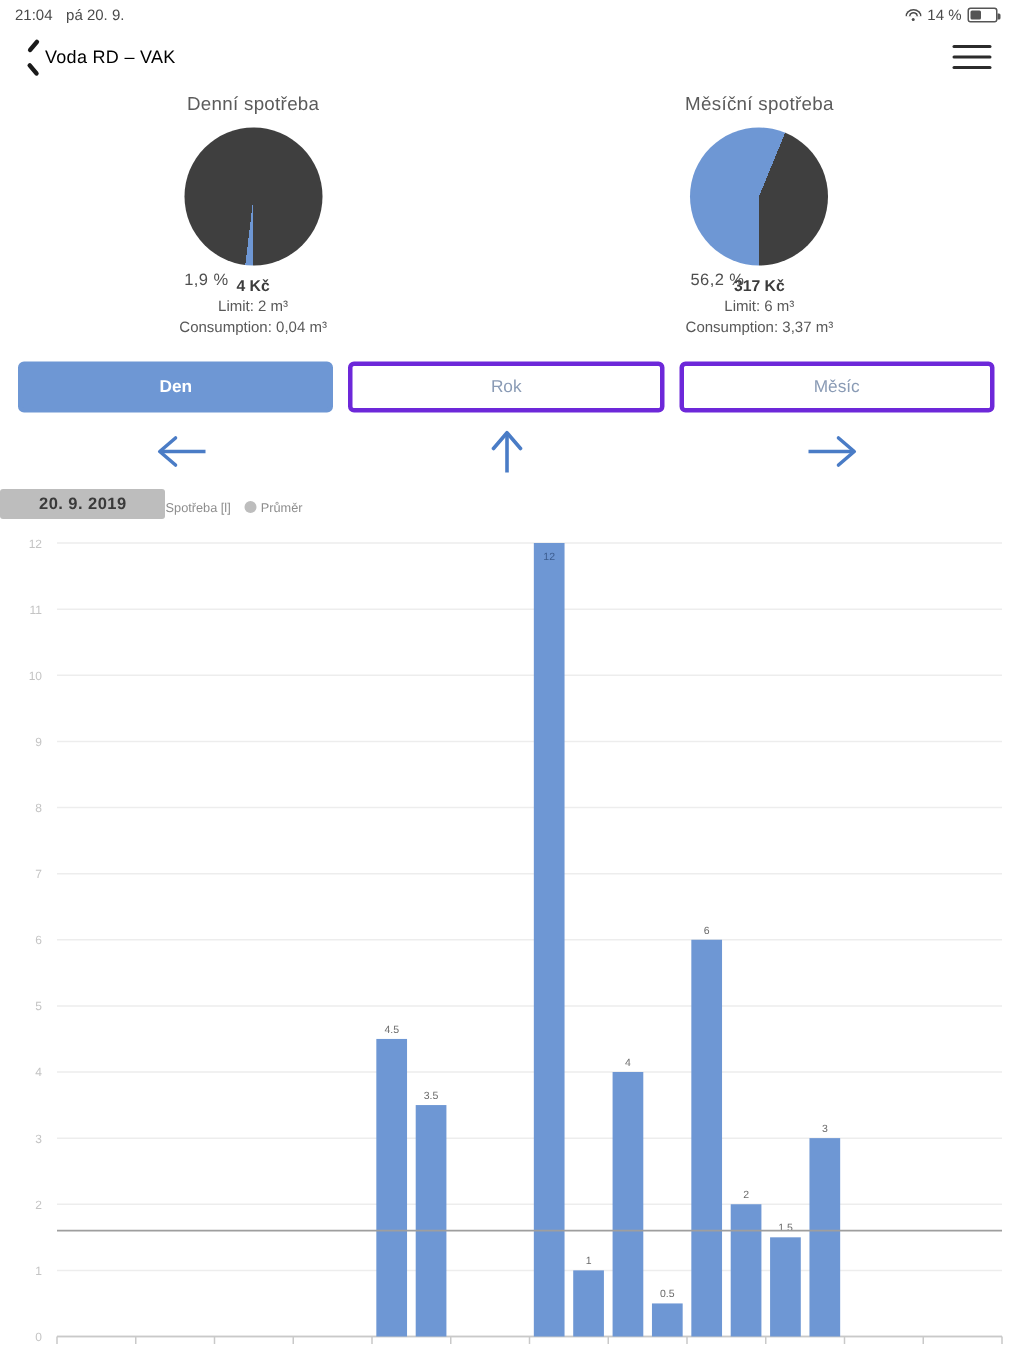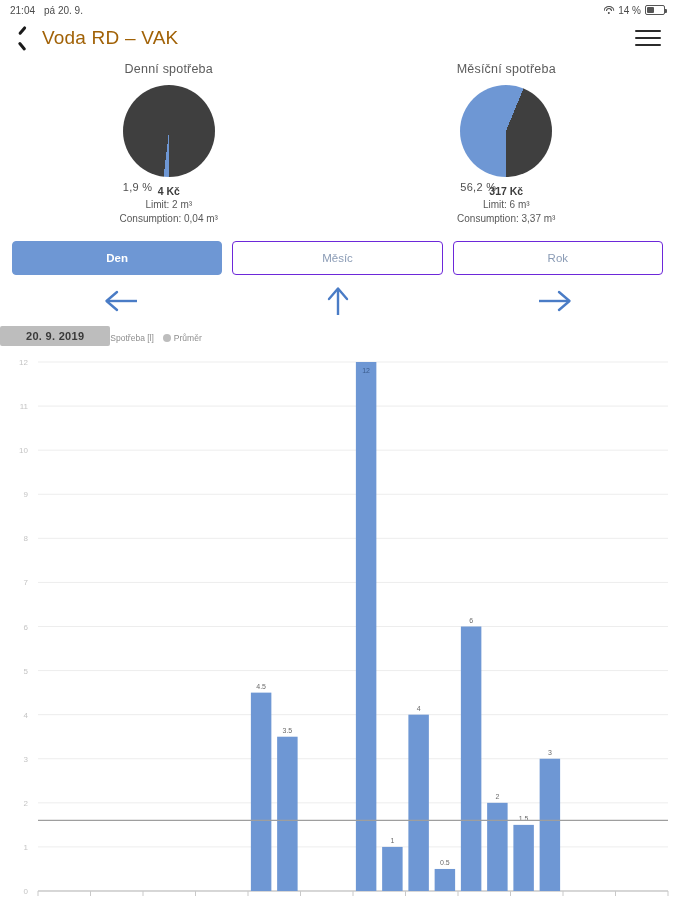--- a/index.html
+++ b/index.html
@@ -50,40 +50,40 @@
   .back-chevron {
     width: 16px; height: 20px; position: relative; cursor: pointer;
     flex: 0 0 auto;
   }
   .back-chevron:before, .back-chevron:after {
     content: ""; position: absolute; left: 5px;
     width: 10px; height: 2.6px; background: #1a1a1a; border-radius: 2px;
   }
   .back-chevron:before { top: 5px; transform: rotate(-50deg); transform-origin: left center; }
   .back-chevron:after  { top: 12.5px; transform: rotate(50deg); transform-origin: left center; }
-  .appbar-title { font-size: 19px; color: #a16207; margin-left: 12px; letter-spacing: .2px; }
+  .appbar-title { font-size: 12px; color: #000000; margin-left: 0; letter-spacing: .2px; }
   .hamburger { margin-left: auto; width: 26px; height: 20px; display: flex; flex-direction: column; justify-content: center; gap: 5px; cursor: pointer; }
   .hamburger i { display: block; height: 2.2px; background: #2b2b2b; border-radius: 1px; }
 
   
   .gauges { display: flex; width: 100%; padding-top: 6px; }
   .gauge { flex: 1 1 50%; display: flex; flex-direction: column; align-items: center; }
   .gauge-title { font-size: 12.5px; color: #5b5b5b; margin-bottom: 9px; letter-spacing: .2px; }
   .donut-wrap { position: relative; width: 92px; height: 92px; }
   .donut { width: 92px; height: 92px; border-radius: 50%; }
   .donut-pct { font-size: 11px; color: #4f4f4f; letter-spacing: .3px; }
   .gauge-stats { margin-top: 7px; text-align: center; line-height: 1.35; }
   .gauge-amount { font-size: 10.5px; color: #3c3c3c; font-weight: bold; }
   .gauge-sub { font-size: 10px; color: #585858; }
 
   
   .tabs { display: flex; gap: 10px; padding: 16px 12px 0 12px; }
   .tab {
     flex: 1 1 33.33%; height: 34px;
-    border: 1px solid #6d28d9; border-radius: 4px;
+    border: 3px solid #6d28d9; border-radius: 4px;
     display: flex; align-items: center; justify-content: center;
     font-size: 11.5px; color: #8a9bb5; background: #fff; cursor: pointer;
   }
   .tab.active { background: #6e97d4; border-color: #6e97d4; color: #ffffff; font-weight: bold; }
 
   
   .navarrows { display: flex; padding: 9px 12px 0 12px; }
   .navarrow { flex: 1 1 33.33%; display: flex; align-items: center; justify-content: center; height: 34px; cursor: pointer; }
   .navarrow svg { display: block; }
 
@@ -164,24 +164,24 @@
     </div>
   </div>
 
 </div>
 
 <div class="tabs">
   <div class="tab active">
     <span>Den</span>
   </div>
   <div class="tab">
+    <span>Rok</span>
+  </div>
+  <div class="tab">
     <span>Měsíc</span>
-  </div>
-  <div class="tab">
-    <span>Rok</span>
   </div>
 </div>
 
 <div class="navarrows">
   <div class="navarrow">
     <svg width="40" height="26" viewBox="0 0 40 26">
       <line x1="36" y1="13" x2="6" y2="13" stroke="#4a7cc6" stroke-width="2.4"></line>
       <polyline points="16,4 5.5,13 16,22" fill="none" stroke="#4a7cc6" stroke-width="2.4" stroke-linecap="round" stroke-linejoin="round"></polyline>
     </svg>
   </div>

